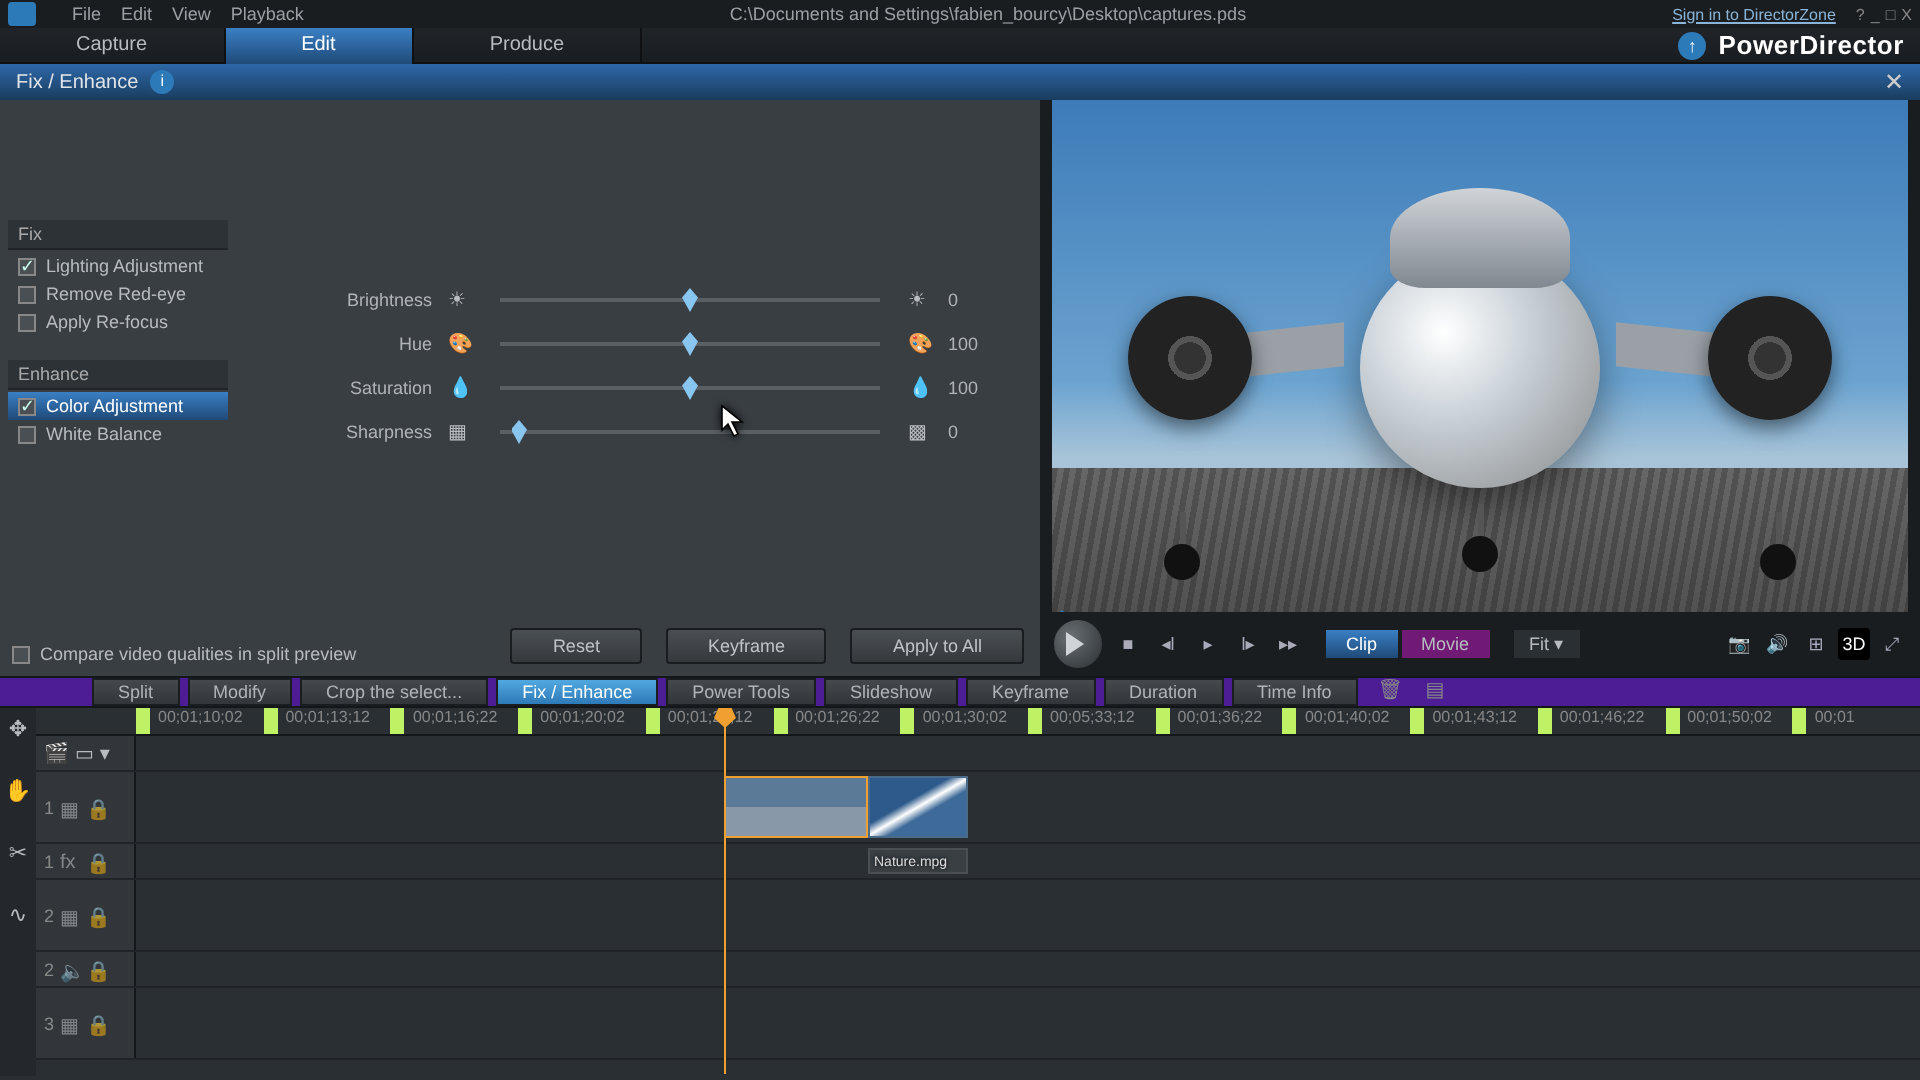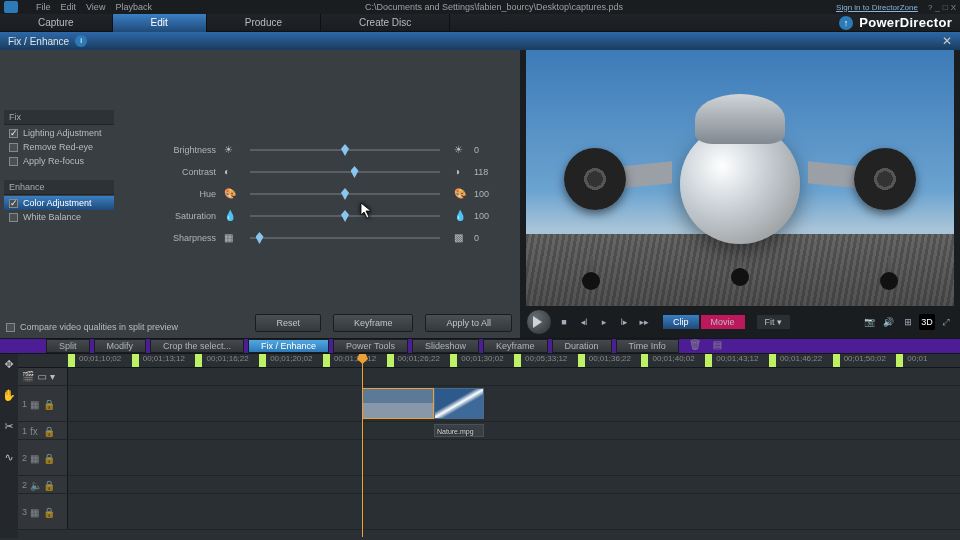--- a/index.html
+++ b/index.html
@@ -70,21 +70,21 @@
 .wheel .tire { width:18px; height:18px; background:#111; border-radius:50%;}
 .wheel .strut { width:3px; height:16px; background:#555; margin:0 auto;}
 .wheel.l { left:-98px;} .wheel.c { left:50%; transform:translateX(-50%); bottom:-40px;} .wheel.r { right:-98px;}
 .tri-marker { position:absolute; left:0; bottom:-4px; width:0; height:0; border:5px solid transparent; border-bottom-color:#2d7ab8;}
 
 .play-controls { height:32px; display:flex; align-items:center; gap:4px; padding:2px 0;}
 .big-play { width:26px; height:26px; border-radius:50%; background: radial-gradient(circle at 35% 35%, #6a6f74, #2a2f33); display:flex; align-items:center; justify-content:center; cursor:pointer; border:1px solid #1a1d20;}
 .big-play:after { content:""; border:6px solid transparent; border-left:9px solid #d0d4d8; margin-left:3px;}
 .pc-btn { width:16px; height:16px; display:flex; align-items:center; justify-content:center; cursor:pointer; font-size:9px; color:#aab;}
 .pc-tabs { display:flex; margin-left:6px;}
-.pc-tab { padding:2px 10px; font-size:9px; background:#be185d; border:1px solid #1a1d20; cursor:pointer;}
+.pc-tab { padding:2px 10px; font-size:9px; background:#701a75; border:1px solid #1a1d20; cursor:pointer;}
 .pc-tab.on { background: linear-gradient(#3a7fc4,#1f4a78); color:#fff;}
 .timecode { font-family: monospace; font-size:10px; padding:2px 6px; background:#14171a; border:1px solid #0a0c0e; margin-left:6px;}
 .fit-dd { padding:2px 8px; font-size:9px; background:#2a2f33; border:1px solid #1a1d20; margin-left:6px; cursor:pointer;}
 .right-ctrls { margin-left:auto; display:flex; gap:3px;}
 
 
 .tool-row { height:16px; background:#4c1d95; display:flex; align-items:center; padding-left:46px; gap:4px; border-top:1px solid #14171a; border-bottom:1px solid #14171a;}
 .tool-btn { padding:1px 12px; background: linear-gradient(#45494e,#32363a); border:1px solid #1a1d20; font-size:9px; cursor:pointer; color:#b0b4b8;}
 .tool-btn.on { background: linear-gradient(#51a8e0,#2d7ab8); color:#fff;}
 .tool-ic { width:14px; height:14px; cursor:pointer; margin-left:6px; color:#888;}
@@ -135,21 +135,20 @@
       <span>□</span>
       <span>X</span>
     </div>
   </div>
 </div>
 
 <div class="mode-row">
   <div class="mode-tab">Capture</div>
   <div class="mode-tab active">Edit</div>
   <div class="mode-tab">Produce</div>
-  <div class="mode-tab">Create Disc</div>
   <div class="brand">
     <span class="brand-icon">↑</span>
     <span>PowerDirector</span>
   </div>
 </div>
 
 <div class="panel-head">
   <span>Fix / Enhance</span>
   <span class="info-ic">i</span>
   <span class="close">✕</span>
@@ -184,29 +183,20 @@
     </div>
     <div class="sliders">
       <div class="slider-row">
         <span class="lbl">Brightness</span>
         <span class="ic">☀</span>
         <div class="track">
             <div class="thumb" style="left:50%"></div>
           </div>
         <span class="ic">☀</span>
         <span class="val">0</span>
-      </div>
-      <div class="slider-row">
-        <span class="lbl">Contrast</span>
-        <span class="ic">◐</span>
-        <div class="track">
-            <div class="thumb" style="left:55%"></div>
-          </div>
-        <span class="ic">◑</span>
-        <span class="val">118</span>
       </div>
       <div class="slider-row">
         <span class="lbl">Hue</span>
         <span class="ic">🎨</span>
         <div class="track">
             <div class="thumb" style="left:50%"></div>
           </div>
         <span class="ic">🎨</span>
         <span class="val">100</span>
       </div>

